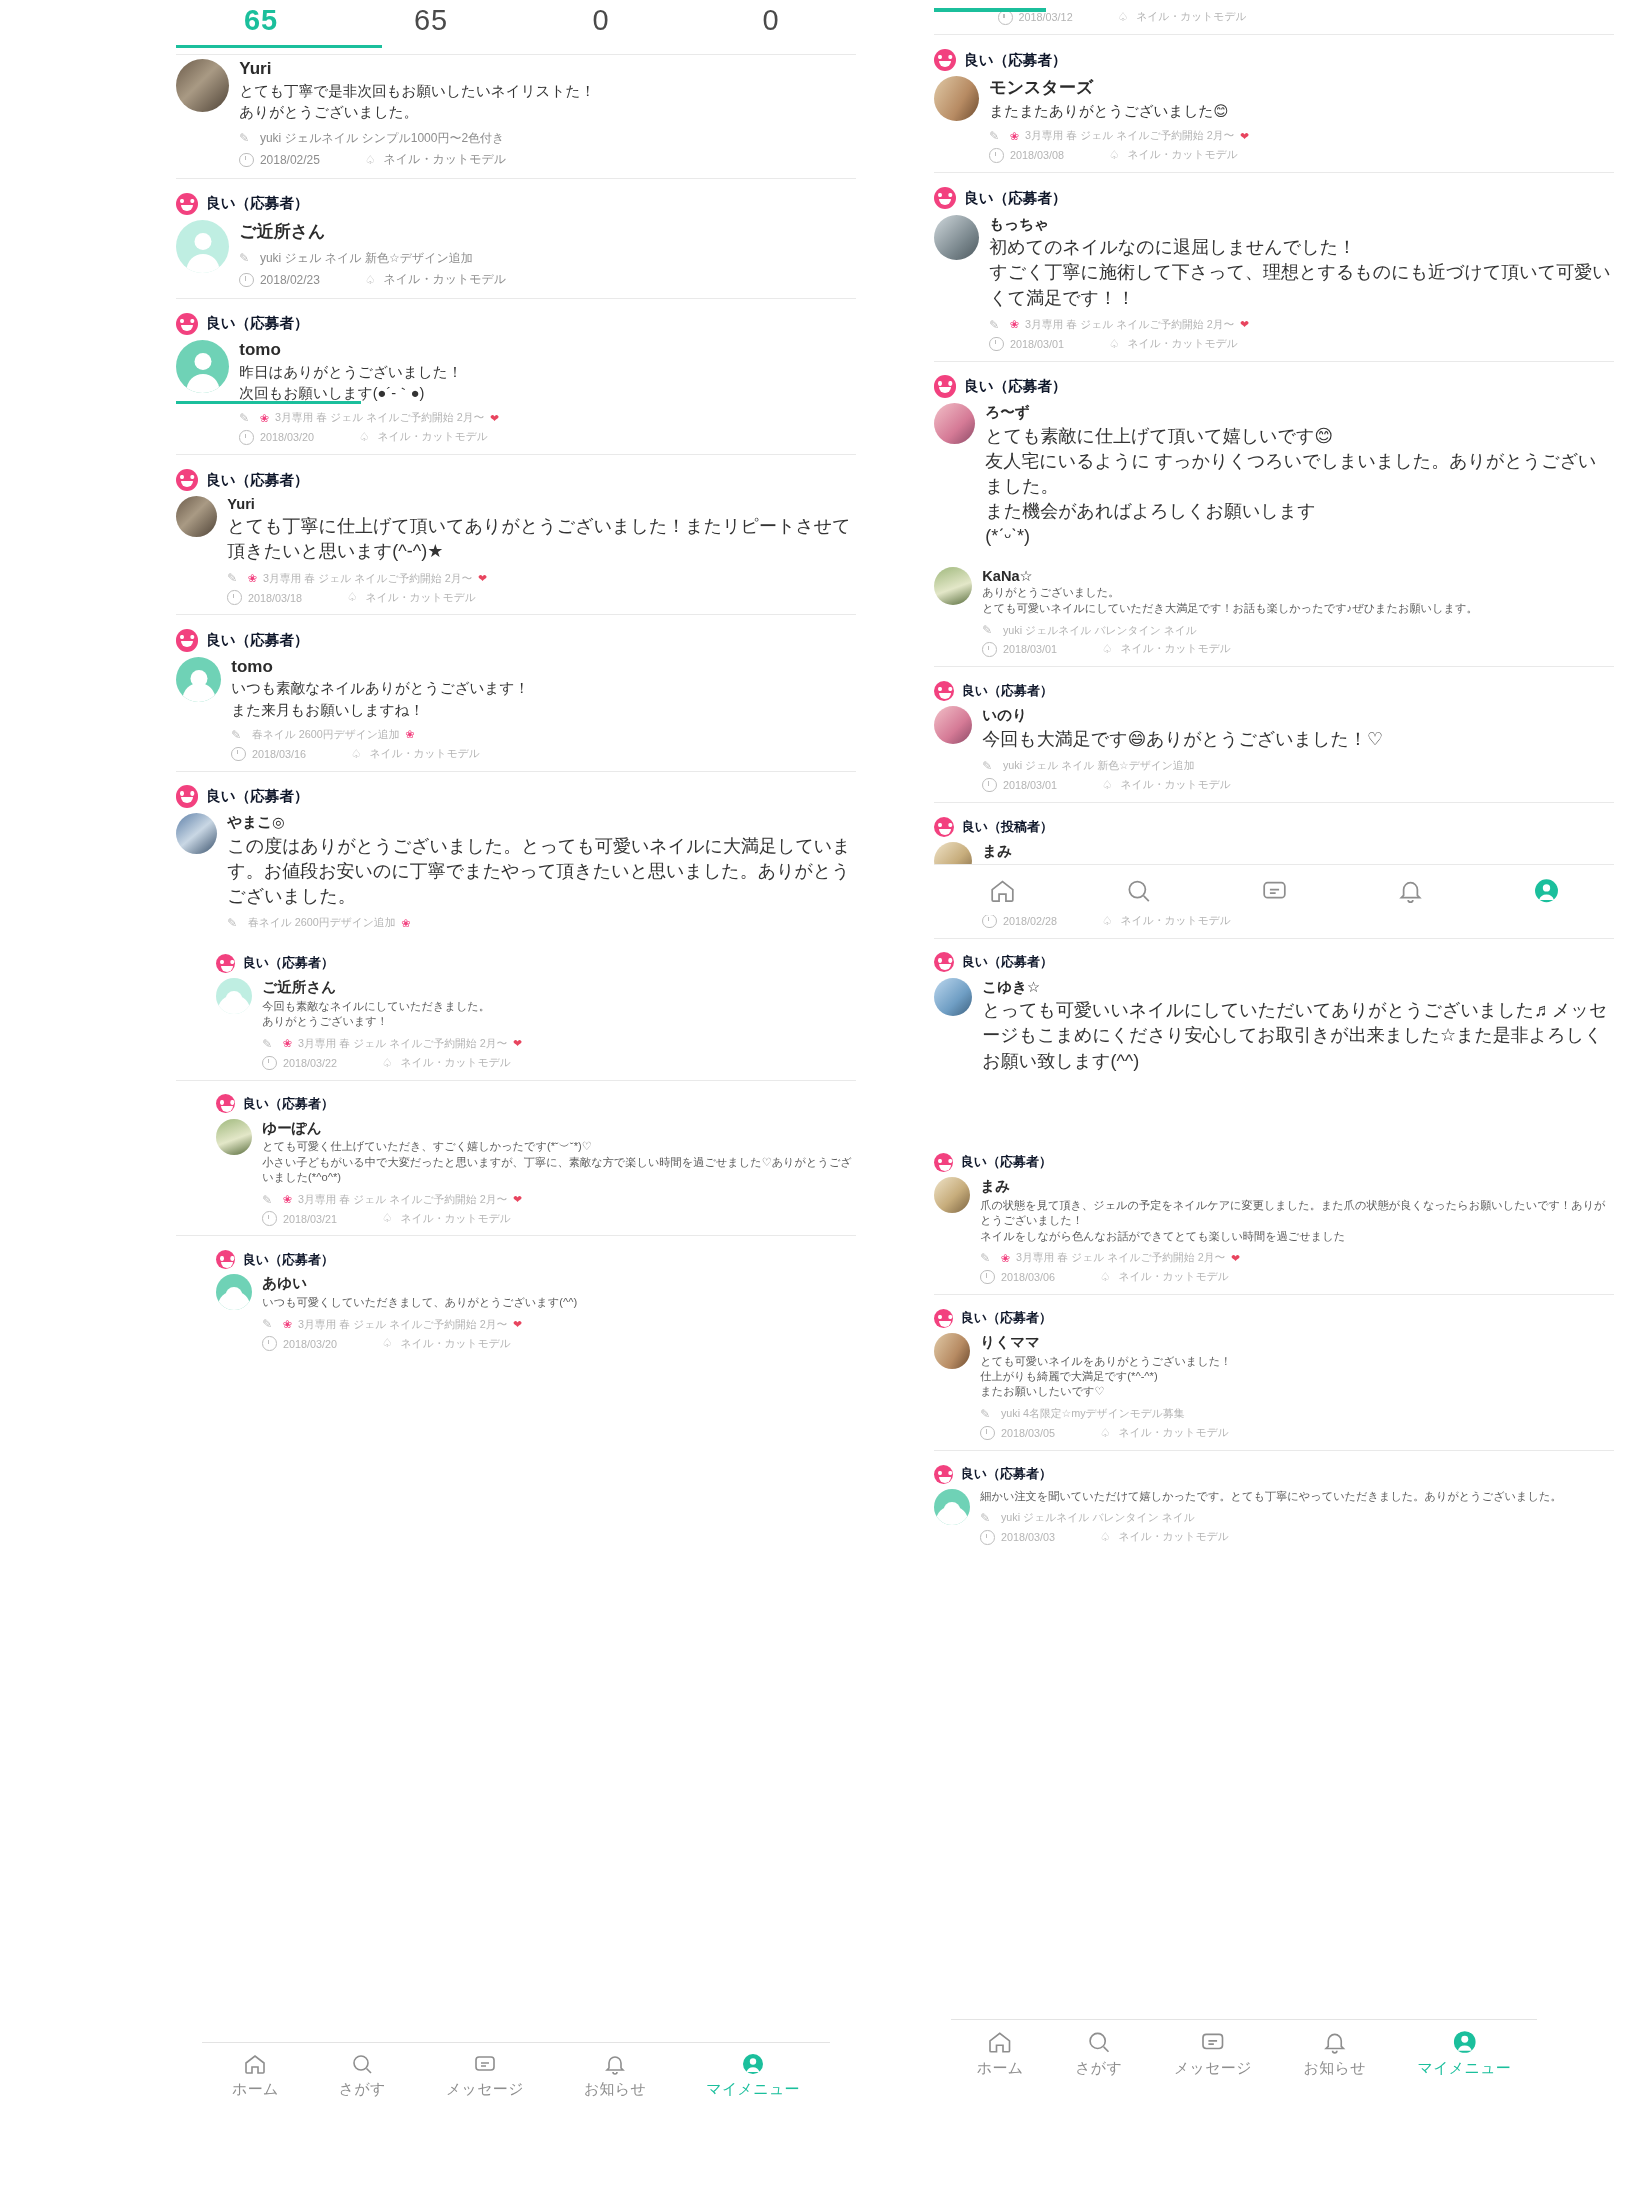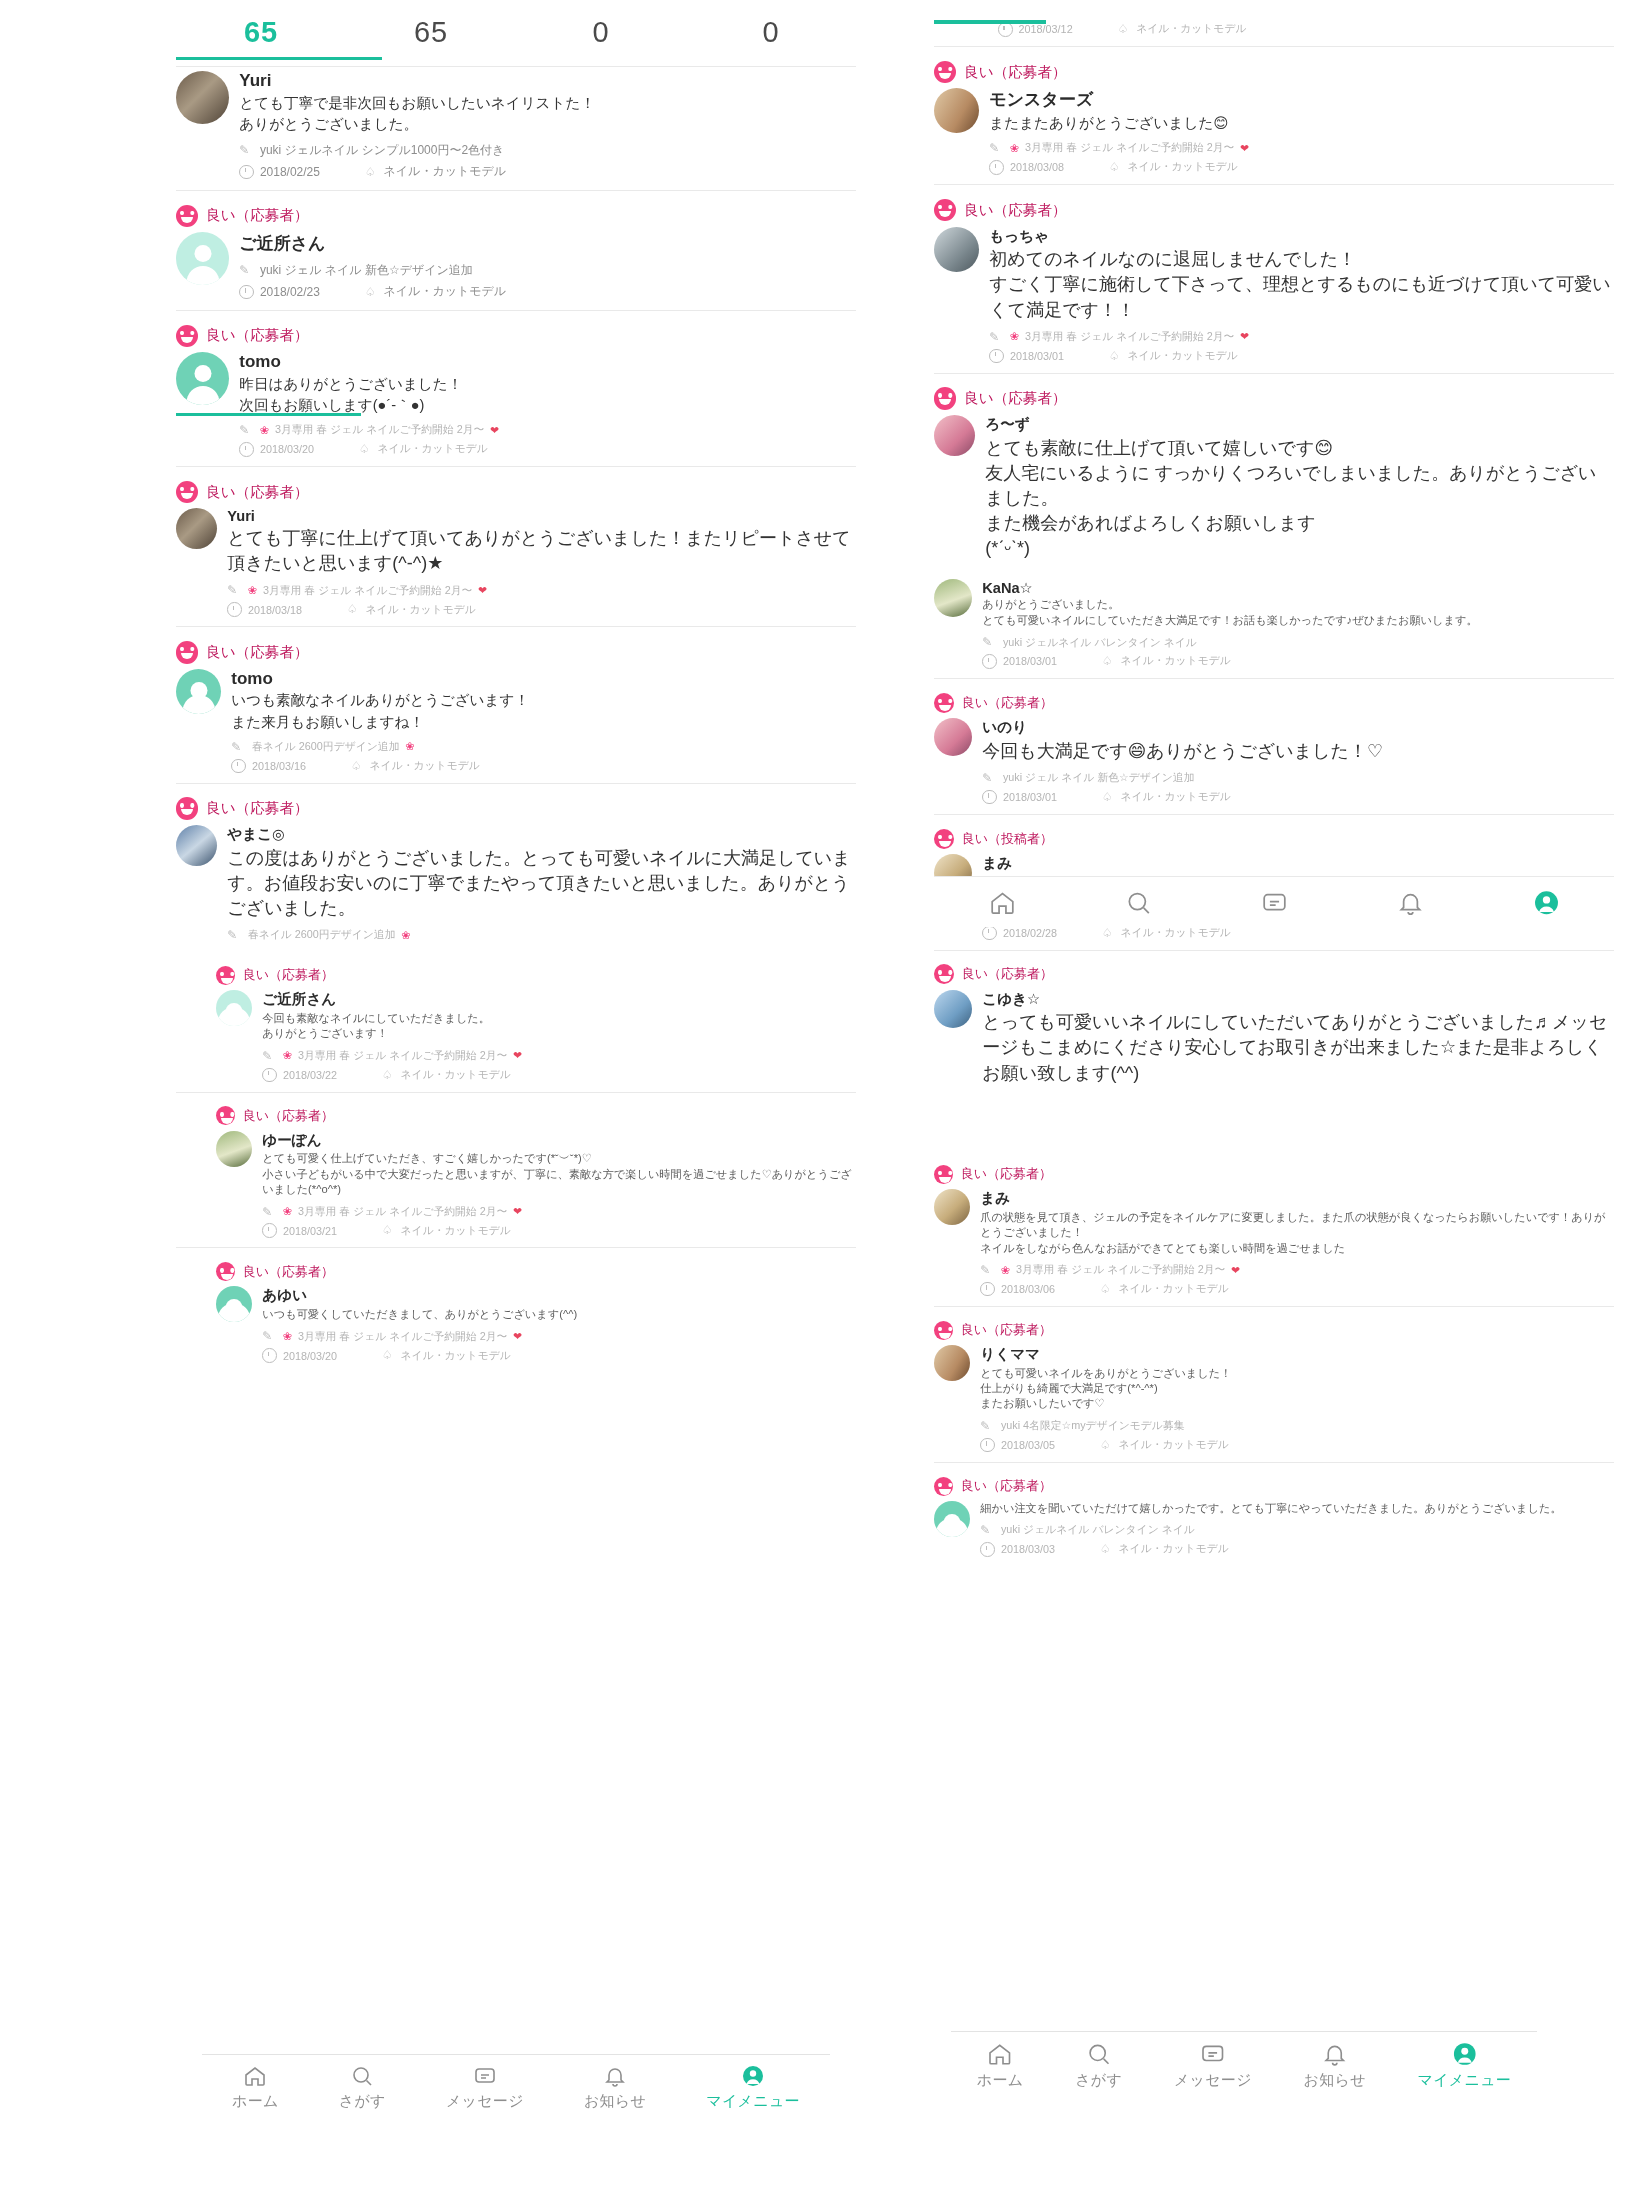--- a/index.html
+++ b/index.html
@@ -11,21 +11,21 @@
     color: #333;
   }
   .page {
     position: relative;
     width: 1652px; height: 2203px;
     overflow: hidden;
     background: #fff;
   }
   .col {
     position: absolute;
-    top: 16px;
+    top: 4px;
     width: 680px;
     height: 2128px;
     overflow: hidden;
   }
   .col-left { left: 176px; }
   .col-right { left: 934px; }
 
   
   .score-strip {
     position: relative;
@@ -82,23 +82,23 @@
   }
   .face::after {
     content: "";
     position: absolute;
     left: 5.2px; top: 12px;
     width: 12px; height: 6px;
     border-radius: 0 0 6.9px 6.9px;
     background: #fff;
   }
   .rating-text {
-    color: #be185d;
+    color: #0f172a;
     font-size: 14.6px;
-    font-weight: 400;
+    font-weight: 700;
   }
 
   .body-row { display: flex; gap: 10.3px; }
   .avatar {
     width: 53px; height: 53px;
     border-radius: 50%;
     flex: none;
     overflow: hidden;
     position: relative;
     background: #d9d9d9;

